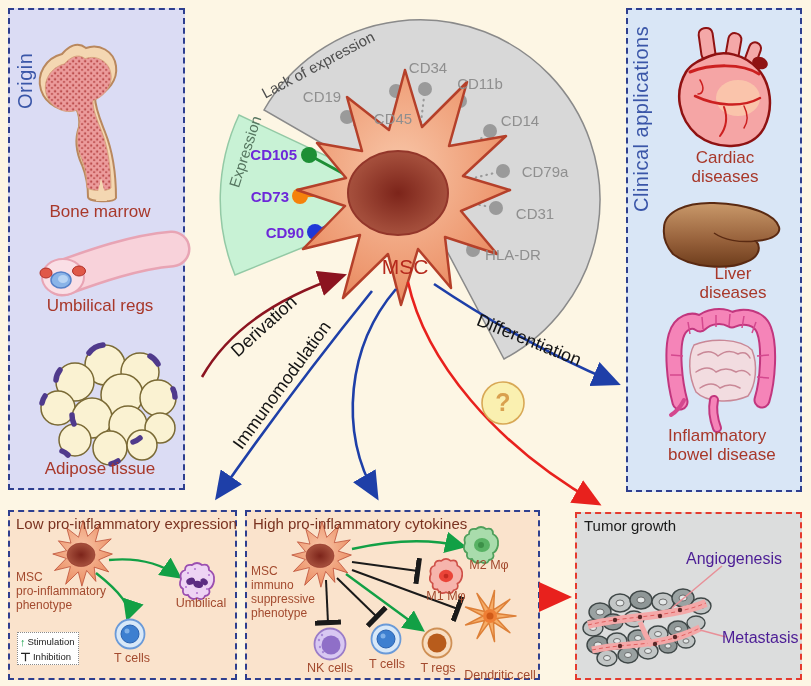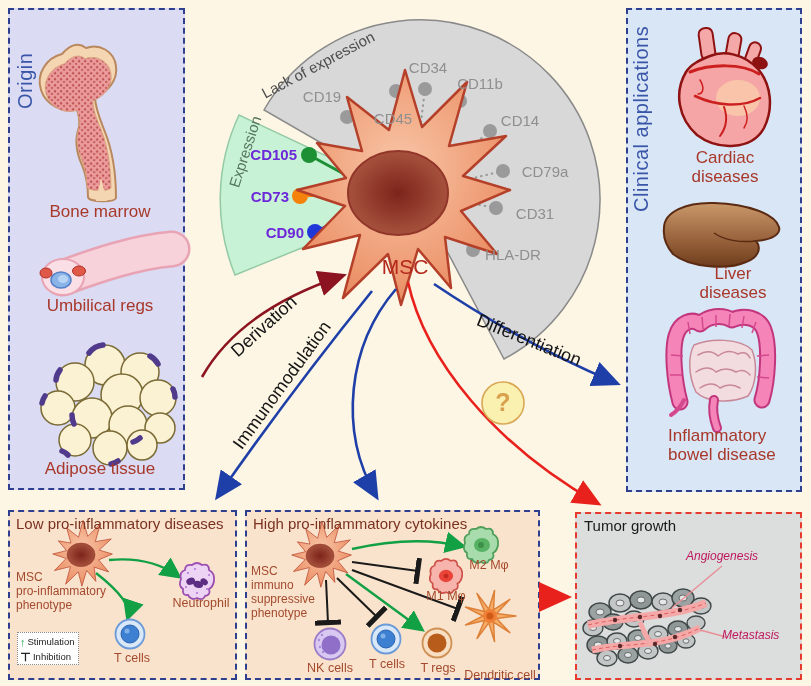--- a/index.html
+++ b/index.html
@@ -20,21 +20,21 @@
   .paneltitle{font-size:20px;color:#3a56a8;letter-spacing:.5px;}
   .organ{font-size:17px;color:#a8382a;}
   .cdgray{font-size:15px;color:#8f8f8f;}
   .cdblue{font-size:15px;font-weight:bold;color:#6d28d9;}
   .sector{font-size:15px;color:#4d4d4d;transform-origin:center;}
   .arrowlbl{font-size:18px;color:#141414;transform-origin:center;}
   .msclbl{font-size:21px;color:#b5281c;}
   .btitle{font-size:15px;color:#7a3220;}
   .pheno{font-size:12px;color:#a34a2e;}
   .celllbl{font-size:12.5px;color:#a34a2e;}
-  .tumorlbl{font-size:12px;color:#be185d;font-style:italic;}
+  .tumorlbl{font-size:16px;color:#4c1d95;}
   .qmark{font-size:25px;font-weight:bold;color:#d9a04e;text-align:center;}
   .legendbox{position:absolute;z-index:3;left:17px;top:632px;width:62px;height:33px;background:#fefefe;
              border:1px dotted #8a8a8a;font-size:9.5px;color:#222;padding:1px 2px;box-sizing:border-box;}
   .legrow{display:flex;align-items:center;gap:2px;height:15px;}
   .legup{color:#17a34a;font-weight:bold;font-size:11px;}
   .legt{color:#222;font-weight:bold;font-size:12px;}
 </style>
 </head>
 <body>
 
@@ -399,25 +399,25 @@
   <div class="t cdblue right" style="left:239px;top:188px;width:50px;">CD73</div>
   <div class="t cdblue right" style="left:254px;top:224px;width:50px;">CD90</div>
 
   <div class="t msclbl center" style="left:375px;top:255px;width:60px;">MSC</div>
 
   <div class="t arrowlbl center" style="left:209px;top:316px;width:110px;transform:rotate(-42deg);">Derivation</div>
   <div class="t arrowlbl center" style="left:197px;top:375px;width:170px;transform:rotate(-54deg);">Immunomodulation</div>
   <div class="t arrowlbl center" style="left:459px;top:330px;width:140px;transform:rotate(22deg);">Differentiation</div>
   <div class="t qmark" style="left:488px;top:388px;width:30px;">?</div>
 
-  <div class="t btitle" style="left:16px;top:515px;">Low pro-inflammatory diseases</div>
+  <div class="t btitle" style="left:16px;top:515px;">Low pro-inflammatory expression</div>
   <div class="t pheno" style="left:16px;top:571px;">MSC</div>
   <div class="t pheno" style="left:16px;top:585px;">pro-inflammatory</div>
   <div class="t pheno" style="left:16px;top:599px;">phenotype</div>
-  <div class="t celllbl center" style="left:170px;top:596px;width:62px;">Neutrophil</div>
+  <div class="t celllbl center" style="left:170px;top:596px;width:62px;">Umbilical</div>
   <div class="t celllbl center" style="left:103px;top:651px;width:58px;">T cells</div>
   <div class="legendbox">
     <div class="legrow">
         <span class="legup">↑</span>
       <span>Stimulation</span>
       </div>
     <div class="legrow">
         <span class="legt">⊤</span>
       <span>Inhibition</span>
       </div>

